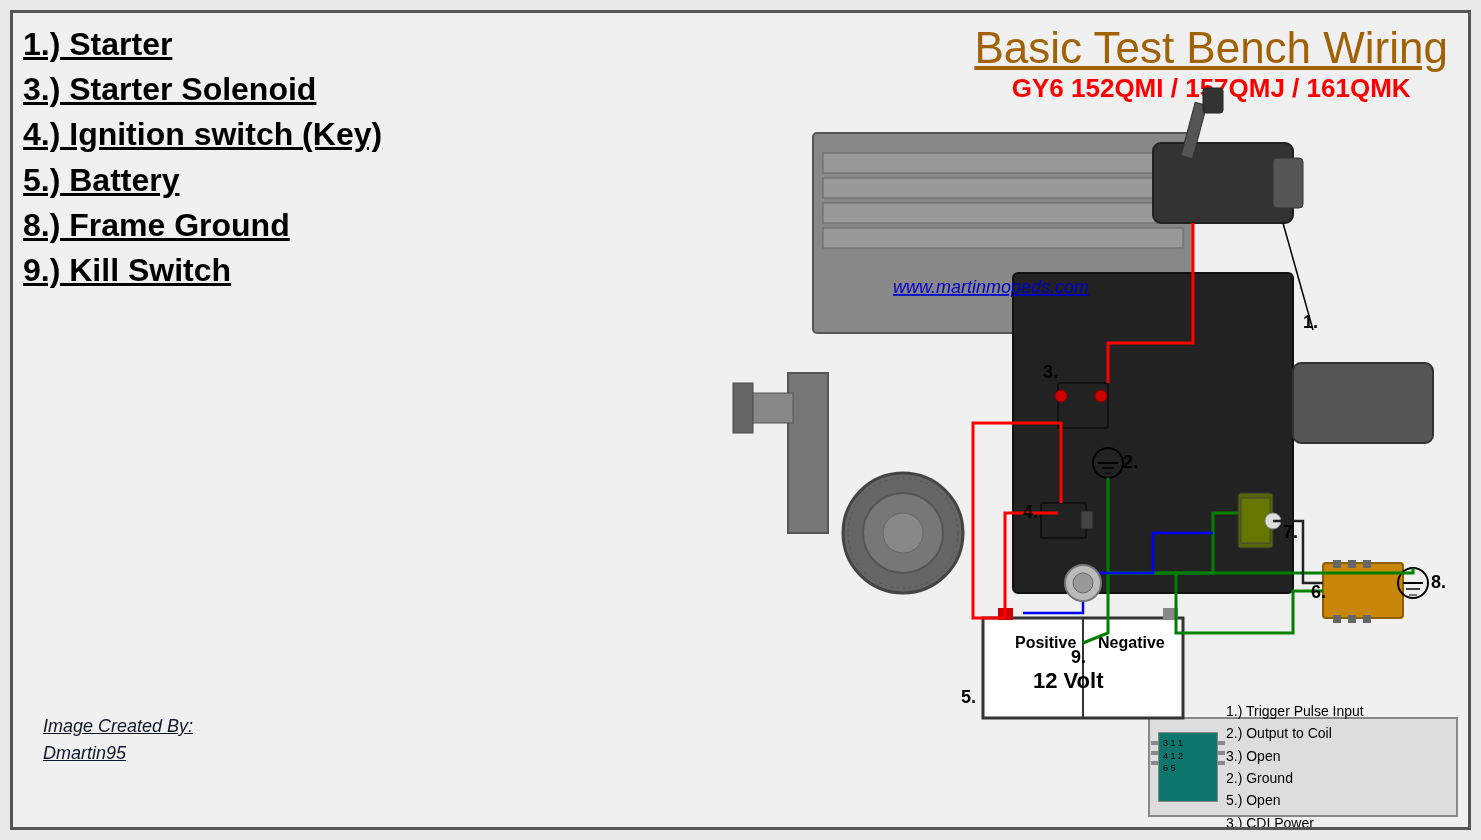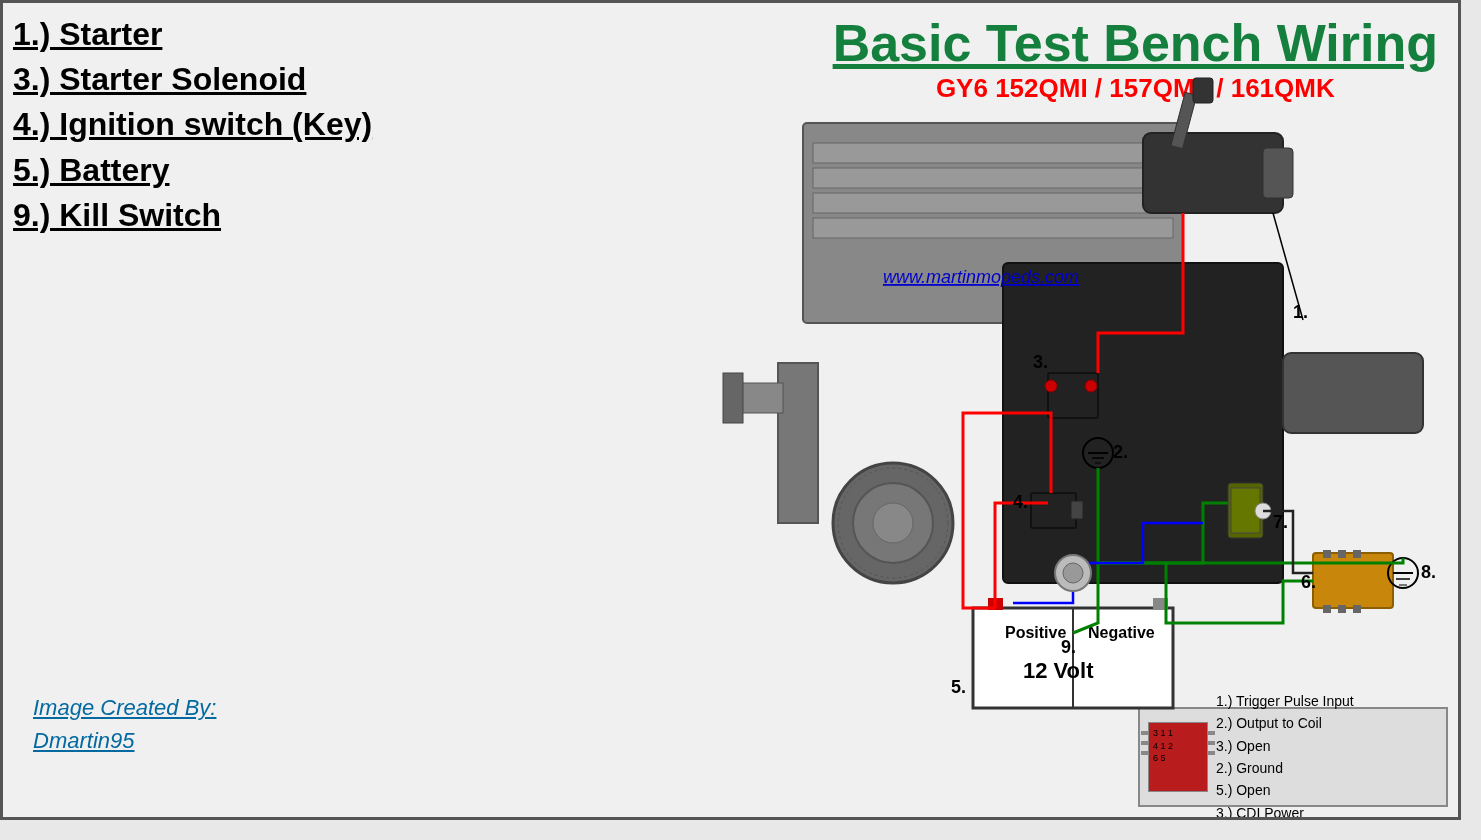--- a/index.html
+++ b/index.html
@@ -7,20 +7,21 @@
       width: 1481px;
       height: 840px;
       background: #e8e8e8;
       font-family: Arial, sans-serif;
       overflow: hidden;
       position: relative;
     }
     .outer-border {
       width: 1461px;
       height: 820px;
+      margin: 10px;
       border: 3px solid #555;
       background: #f0f0f0;
       position: relative;
       overflow: hidden;
     }
 
     
     .left-panel {
       position: absolute;
       left: 10px;
@@ -40,23 +41,23 @@
     }
 
     
     .title-section {
       position: absolute;
       right: 20px;
       top: 10px;
       text-align: center;
     }
     .main-title {
-      font-size: 52px;
-      font-weight: bold;
-      color: #15803d;
+      font-size: 44px;
+      font-weight: normal;
+      color: #a16207;
       text-decoration: underline;
     }
     .sub-title {
       font-size: 26px;
       color: red;
       font-weight: bold;
     }
 
     
     .diagram-area {
@@ -67,23 +68,23 @@
       height: 650px;
     }
 
     
     .credit-section {
       position: absolute;
       left: 30px;
       bottom: 60px;
     }
     .credit-section p {
-      font-size: 22px;
+      font-size: 18px;
       font-style: italic;
-      color: #0369a1;
+      color: #0f172a;
       text-decoration: underline;
       line-height: 1.5;
     }
 
     
     .ac-cdi-label {
       position: absolute;
       right: 120px;
       bottom: 130px;
       font-size: 46px;
@@ -101,21 +102,21 @@
       border: 2px solid #888;
       background: #ddd;
       display: flex;
       align-items: center;
       padding: 4px 8px;
       gap: 8px;
     }
     .cdi-chip {
       width: 60px;
       height: 70px;
-      background: #b91c1c;
+      background: #0f766e;
       border: 1px solid #888;
       flex-shrink: 0;
       position: relative;
     }
     .cdi-chip-pins-left {
       position: absolute;
       left: -8px;
       top: 8px;
       display: flex;
       flex-direction: column;
@@ -153,20 +154,21 @@
 <body>
 
 <div class="outer-border">
 
   <div class="left-panel">
     <ul class="numbered-list">
       <li>1.)  Starter</li>
       <li>3.)  Starter Solenoid</li>
       <li>4.)  Ignition switch (Key)</li>
       <li>5.)  Battery</li>
+      <li>8.)  Frame Ground</li>
       <li>9.)  Kill Switch</li>
     </ul>
   </div>
 
   <div class="title-section">
     <div class="main-title">Basic Test Bench Wiring</div>
     <div class="sub-title">GY6  152QMI / 157QMJ / 161QMK</div>
   </div>
 
   <div class="credit-section">

